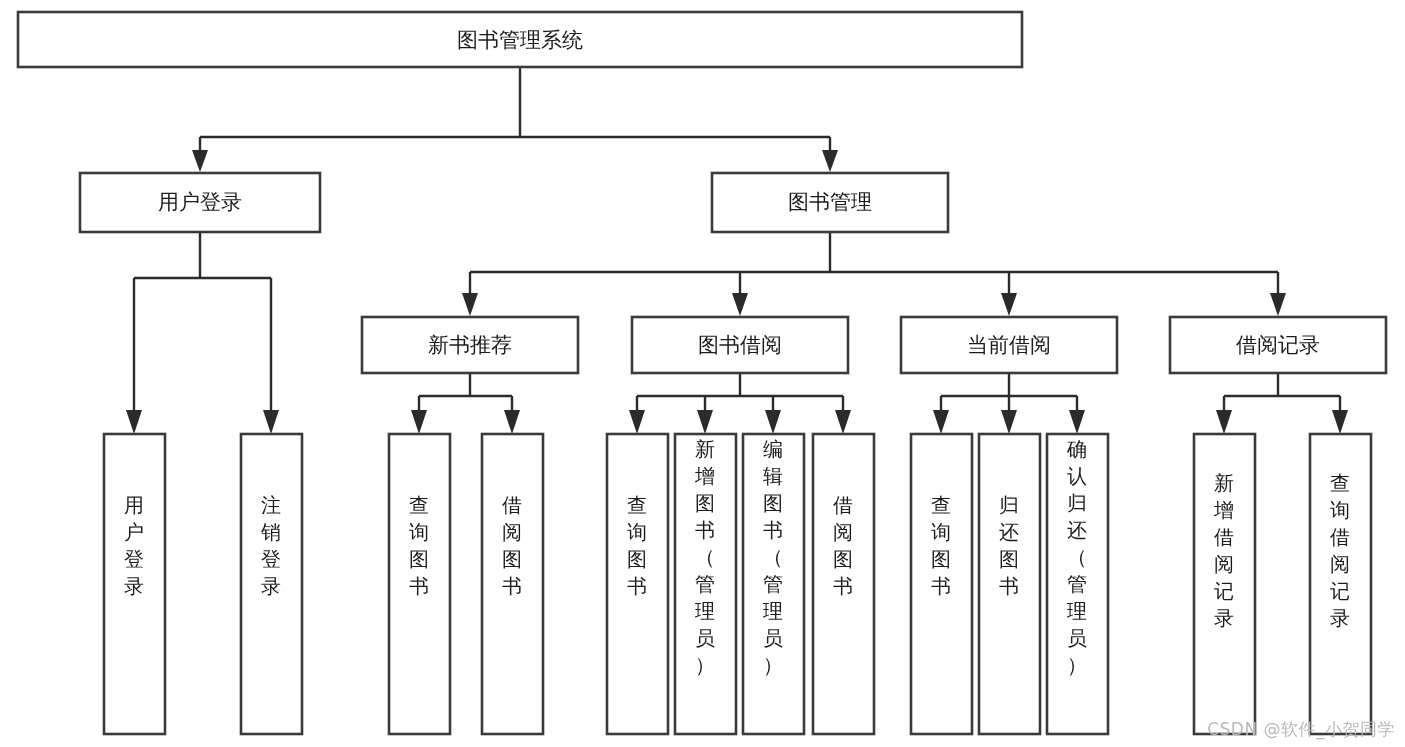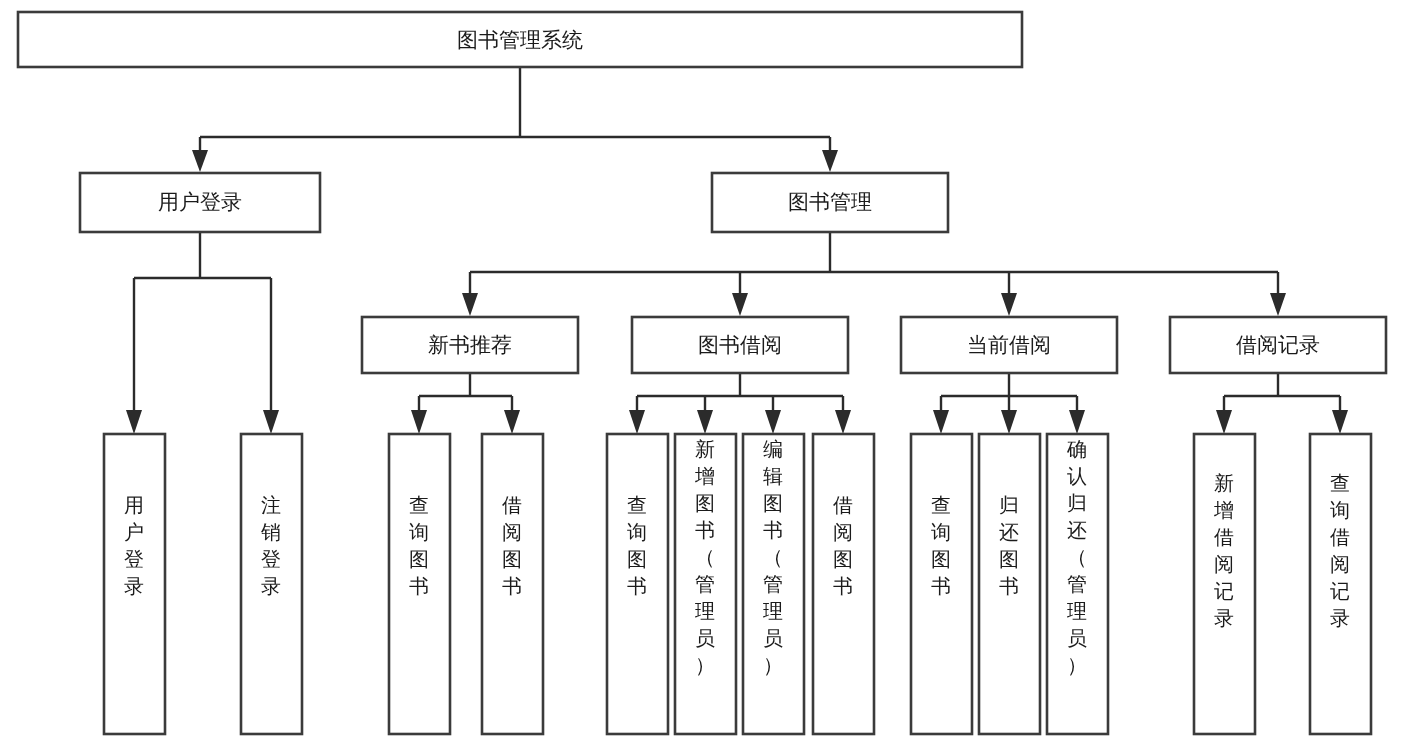--- a/index.html
+++ b/index.html
@@ -221,13 +221,14 @@
       <rect class="node-box" x="1194" y="434" width="61" height="300"></rect>
       <text class="vert-label" x="1224" y="490"><tspan x="1224" dy="0">新</tspan><tspan x="1224" dy="27">增</tspan><tspan x="1224" dy="27">借</tspan><tspan x="1224" dy="27">阅</tspan><tspan x="1224" dy="27">记</tspan><tspan x="1224" dy="27">录</tspan></text>
     </g>
     <g>
       <rect class="node-box" x="1310" y="434" width="61" height="300"></rect>
       <text class="vert-label" x="1340" y="490"><tspan x="1340" dy="0">查</tspan><tspan x="1340" dy="27">询</tspan><tspan x="1340" dy="27">借</tspan><tspan x="1340" dy="27">阅</tspan><tspan x="1340" dy="27">记</tspan><tspan x="1340" dy="27">录</tspan></text>
     </g>
 
   </svg>
 
+  <div class="watermark">CSDN @软件_小贺同学</div>
 </div>
 
 </body></html>

